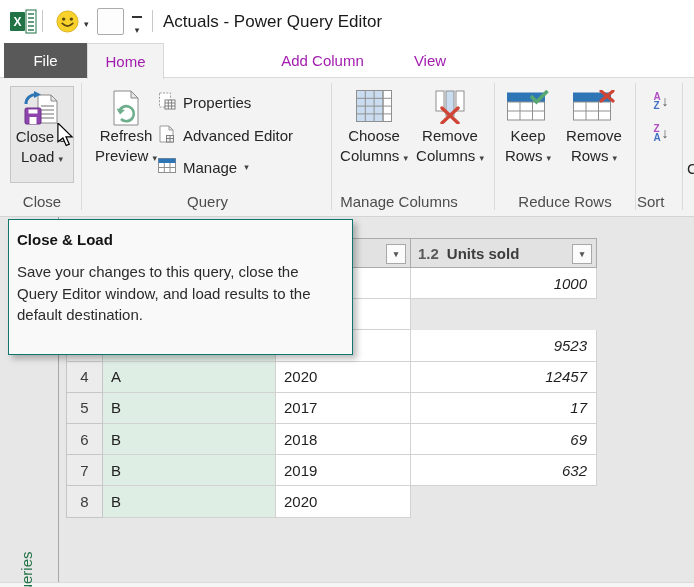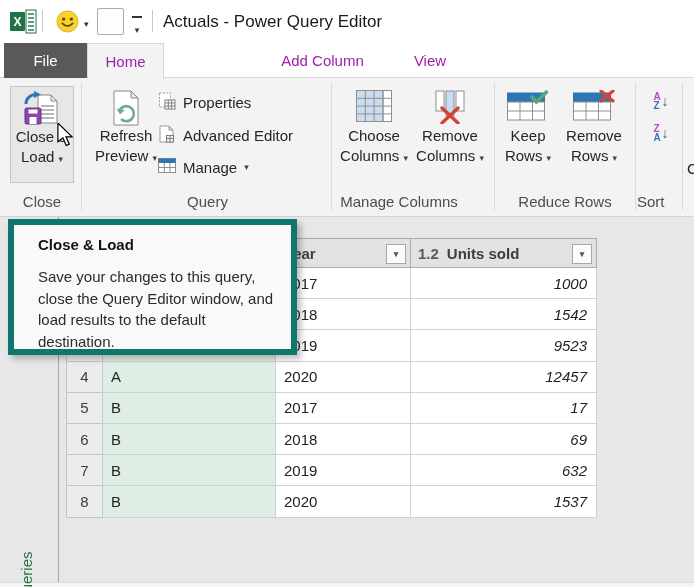--- a/index.html
+++ b/index.html
@@ -60,21 +60,21 @@
   .body-rows { display: flex; flex-direction: column; }
   .drow { display: flex; height: 31.2px; }
   .cell { border-right: 1px solid #d2d2d2; border-bottom: 1px solid #d2d2d2; background: #fff; display: flex; align-items: center; overflow: hidden; }
   .c-num { width: 37px; background: #ececec; border: 1px solid #c6c6c6; border-top: none; justify-content: center; color: #3c3c3c; }
   .c-prod { width: 173px; background: #dfeee5; padding-left: 8px; color: #222; }
   .c-year { width: 135px; padding-left: 8px; color: #222; }
   .c-units { width: 186px; justify-content: flex-end; padding-right: 9px; font-style: italic; color: #1f1f1f; }
   .w-num { width: 37px; } .w-prod { width: 173px; } .w-year { width: 135px; } .w-units { width: 186px; }
 
   
-  .tooltip { position: absolute; left: 8px; top: 219px; width: 289px; height: 136px; background: #f9f9f9; border: 6px solid #0f766e; box-shadow: 4px 4px 6px rgba(0,0,0,0.25); z-index: 50; padding: 11px 16px 0 24px; }
+  .tooltip { position: absolute; left: 8px; top: 219px; width: 345px; height: 136px; background: #f9f9f9; border: 1px solid #0f766e; box-shadow: 4px 4px 6px rgba(0,0,0,0.25); z-index: 50; padding: 11px 16px 0 8px; }
   .tooltip .tt-title { font-weight: bold; font-size: 15px; color: #141414; margin-bottom: 13px; }
   .tooltip .tt-body { font-size: 15px; color: #2b2b2b; line-height: 21.5px; }
 
   .cursor { position: absolute; left: 54px; top: 123px; z-index: 100; pointer-events: none; }
 </style>
 </head>
 <body>
 
 <div id="frame">
 
@@ -307,21 +307,20 @@
         <div class="drow">
           <div class="cell c-num">1</div>
           <div class="cell c-prod"></div>
           <div class="cell c-year">2017</div>
           <div class="cell c-units">1000</div>
         </div>
         <div class="drow">
           <div class="cell c-num">2</div>
           <div class="cell c-prod"></div>
           <div class="cell c-year">2018</div>
-          <div class="cell c-units">1542</div>
         </div>
         <div class="drow">
           <div class="cell c-num">3</div>
           <div class="cell c-prod"></div>
           <div class="cell c-year">2019</div>
           <div class="cell c-units">9523</div>
         </div>
         <div class="drow">
           <div class="cell c-num">4</div>
           <div class="cell c-prod">A</div>
@@ -343,21 +342,20 @@
         <div class="drow">
           <div class="cell c-num">7</div>
           <div class="cell c-prod">B</div>
           <div class="cell c-year">2019</div>
           <div class="cell c-units">632</div>
         </div>
         <div class="drow">
           <div class="cell c-num">8</div>
           <div class="cell c-prod">B</div>
           <div class="cell c-year">2020</div>
-          <div class="cell c-units">1537</div>
         </div>
       </div>
     </div>
   </div>
 
   <div class="tooltip">
     <div class="tt-title">Close &amp; Load</div>
     <div class="tt-body">Save your changes to this query, close the Query Editor window, and load results to the default destination.</div>
   </div>
 

